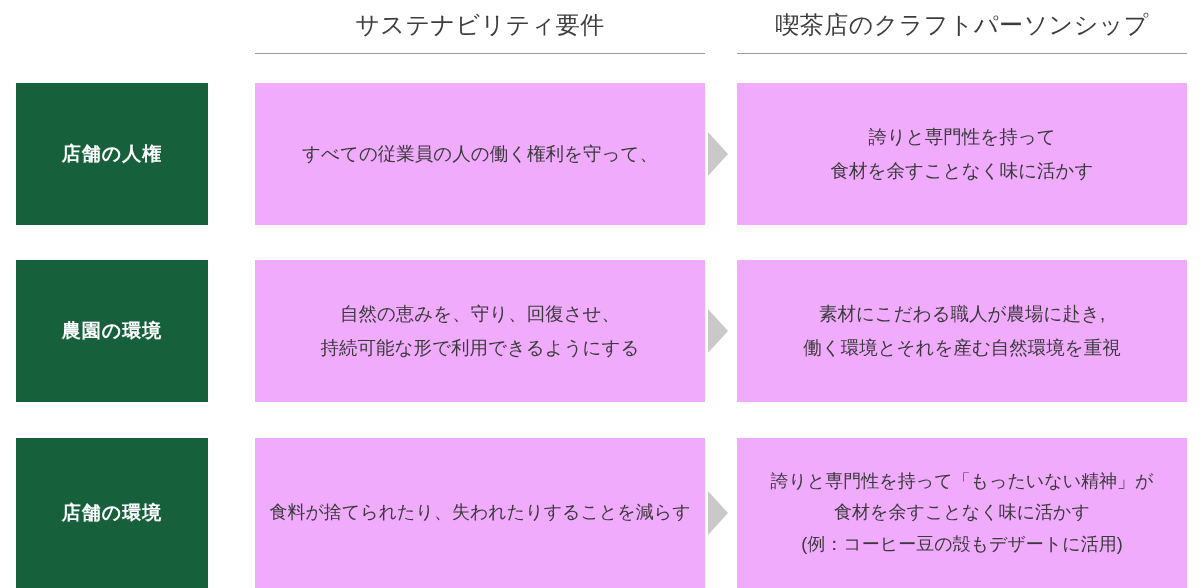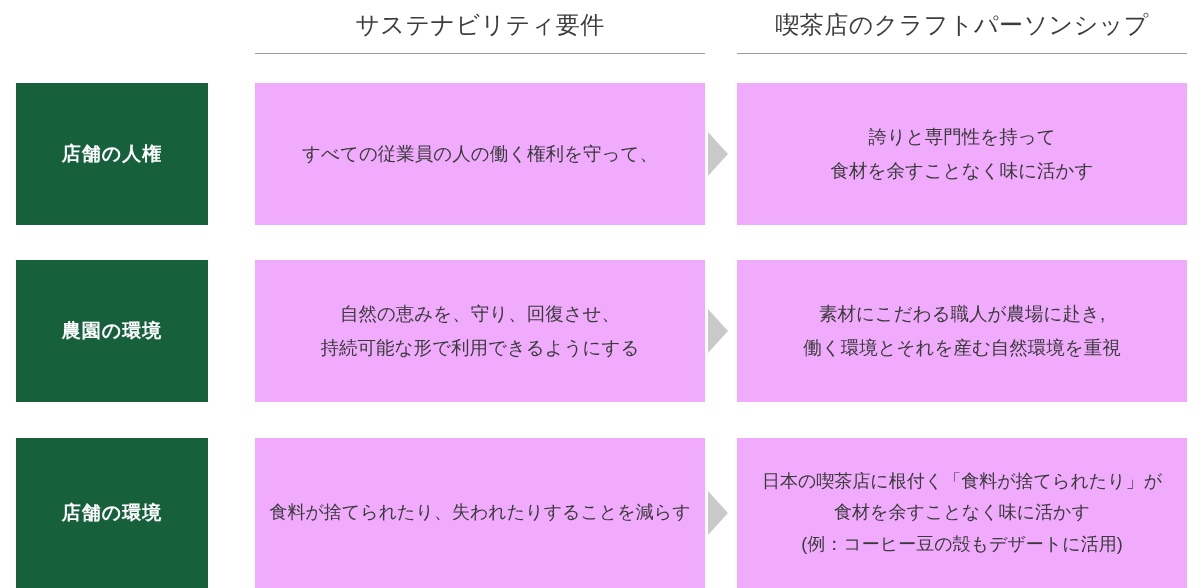--- a/index.html
+++ b/index.html
@@ -157,19 +157,19 @@
 
   <div class="row row-3">
     <div class="label-box">
       <span>店舗の環境</span>
     </div>
     <div class="text-box text-box-1">
       <span class="line">食料が捨てられたり、失われたりすることを減らす</span>
     </div>
     <div class="arrow"></div>
     <div class="text-box text-box-2">
-      <span class="line">日本の喫茶店に根付く「食料が捨てられたり」が</span>
+      <span class="line">誇りと専門性を持って「もったいない精神」が</span>
       <span class="line">食材を余すことなく味に活かす</span>
       <span class="line">(例：コーヒー豆の殻もデザートに活用)</span>
     </div>
   </div>
 
 </div>
 
 </body></html>

